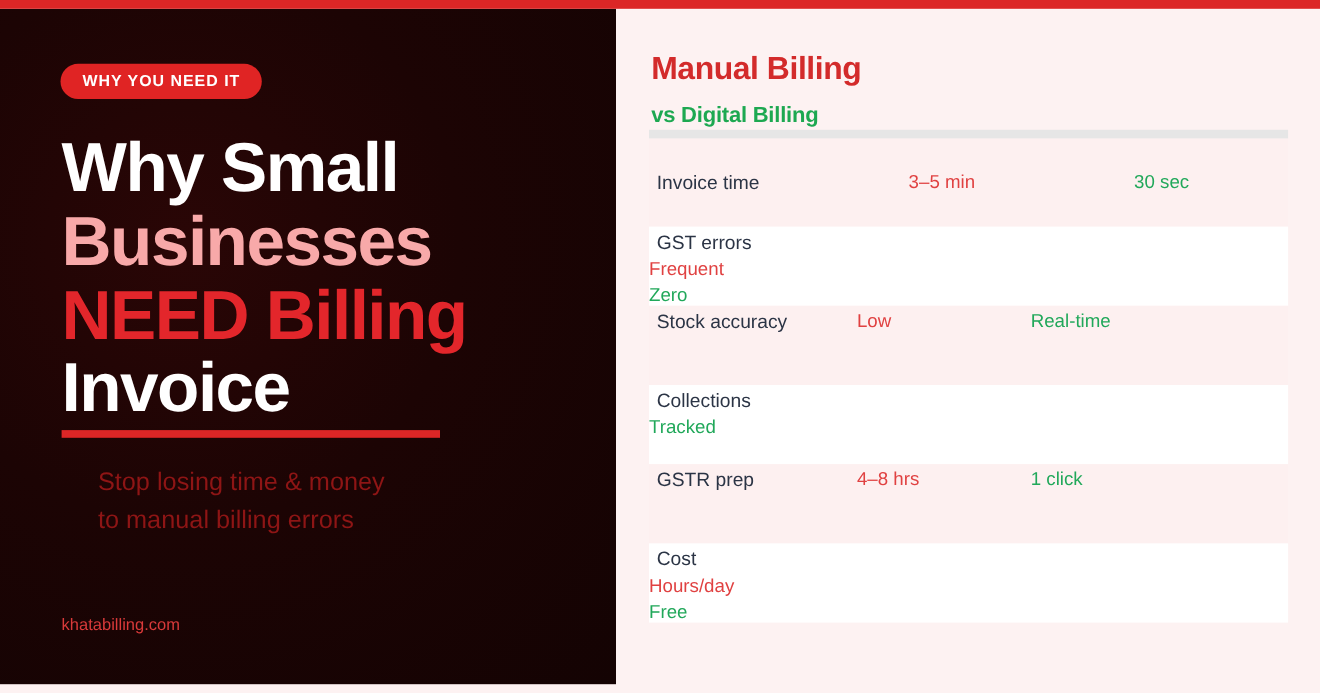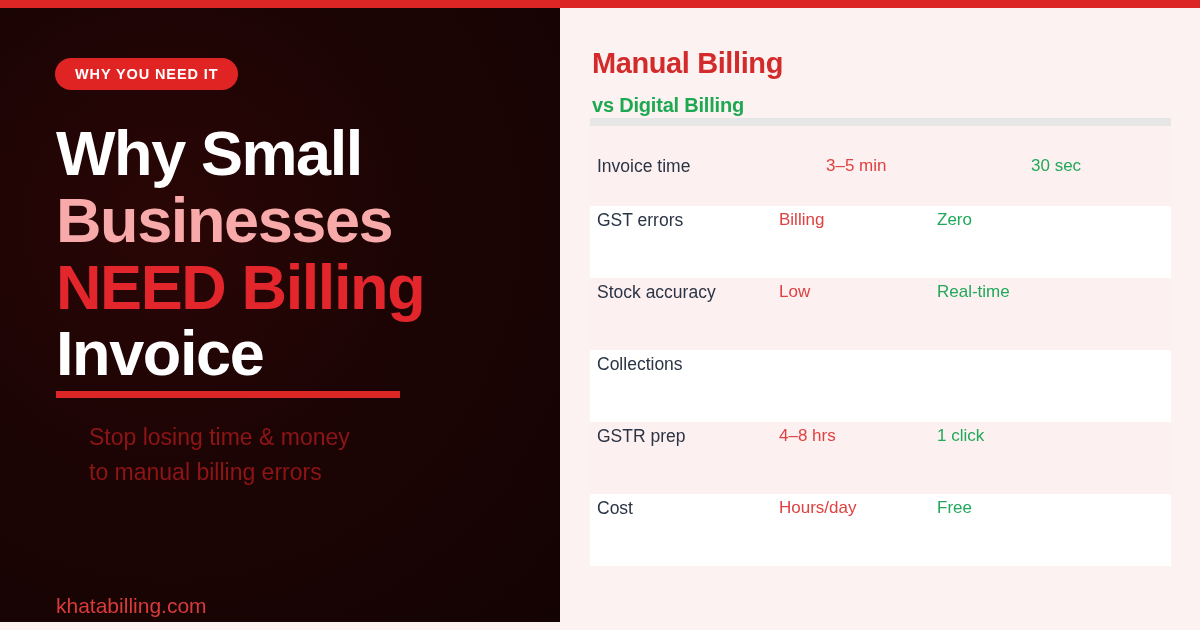--- a/index.html
+++ b/index.html
@@ -61,22 +61,22 @@
   #subtitle {
     position:absolute; left:56px; top:412px; width:440px;
     color:#8E1515;
     font-size:23px;
     line-height:1.52;
     margin-left:33px;
   }
   #subtitle span { display:block; white-space:nowrap; }
 
   #site-url {
-    position:absolute; left:56px; top:586px;
-    color:#D93A3A; font-size:21px;
+    position:absolute; left:56px; top:552px;
+    color:#D93A3A; font-size:15px;
   }
 
   
   #right-panel {
     position:absolute; left:560px; top:8px; width:640px; height:622px;
     background:#FDF2F2;
   }
 
   #panel-title {
     position:absolute; left:32px; top:39px;
@@ -102,21 +102,21 @@
   }
 
   .row {
     position:relative;
     height:72px;
     display:flex;
     align-items:flex-start;
     padding-top:0px;
   }
   .row.shade-pink  { background:#FDF0F0; }
-  .row.shade-white { background:#FFFFFF; }
+  .row.shade-white { background:#FFFFFF;flex-direction:column; }
   .row.first { height:80px;gap:47px; }
 
   .cell { flex:0 0 auto; }
   .c-task    { width:182px; margin-left:7px; }
   .c-manual  { width:158px; }
   .c-digital { width:220px; }
 
   .row .c-task    { color:#2B3445; font-size:17.5px; }
   .row .c-manual  { color:#E04141; font-size:17px; }
   .row .c-digital { color:#21A85A; font-size:17px; }
@@ -164,32 +164,33 @@
     </div>
 
     <div class="row first shade-pink">
       <div class="cell c-task">Invoice time</div>
       <div class="cell c-manual">3–5 min</div>
       <div class="cell c-digital">30 sec</div>
     </div>
 
     <div class="row shade-white">
       <div class="cell c-task">GST errors</div>
-      <div class="cell c-manual">Billing</div>
+      <div class="cell c-manual">Frequent</div>
       <div class="cell c-digital">Zero</div>
     </div>
 
     <div class="row shade-pink">
       <div class="cell c-task">Stock accuracy</div>
       <div class="cell c-manual">Low</div>
       <div class="cell c-digital">Real-time</div>
     </div>
 
     <div class="row shade-white">
       <div class="cell c-task">Collections</div>
+      <div class="cell c-digital">Tracked</div>
     </div>
 
     <div class="row shade-pink">
       <div class="cell c-task">GSTR prep</div>
       <div class="cell c-manual">4–8 hrs</div>
       <div class="cell c-digital">1 click</div>
     </div>
 
     <div class="row shade-white">
       <div class="cell c-task">Cost</div>

